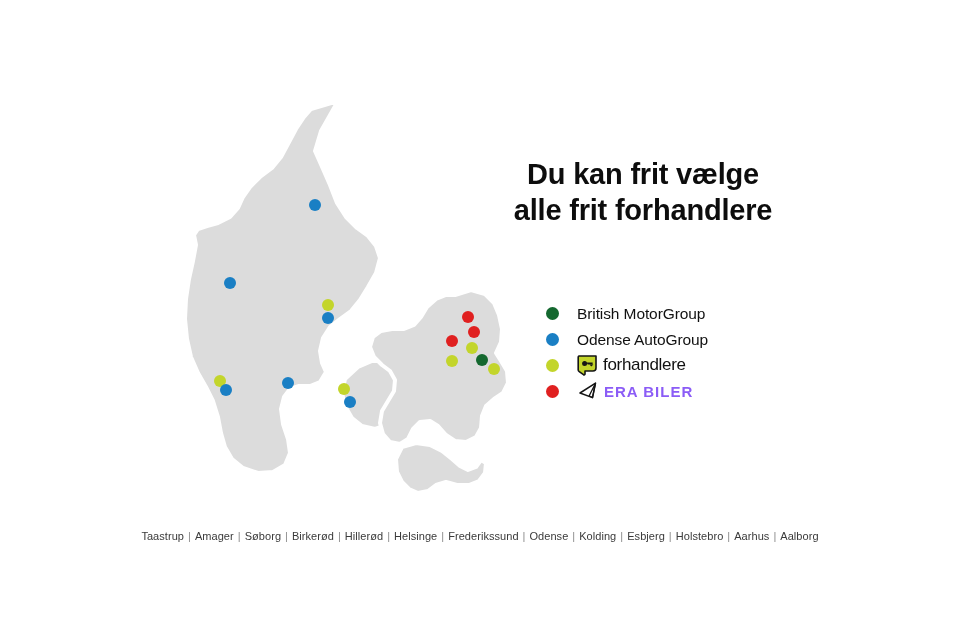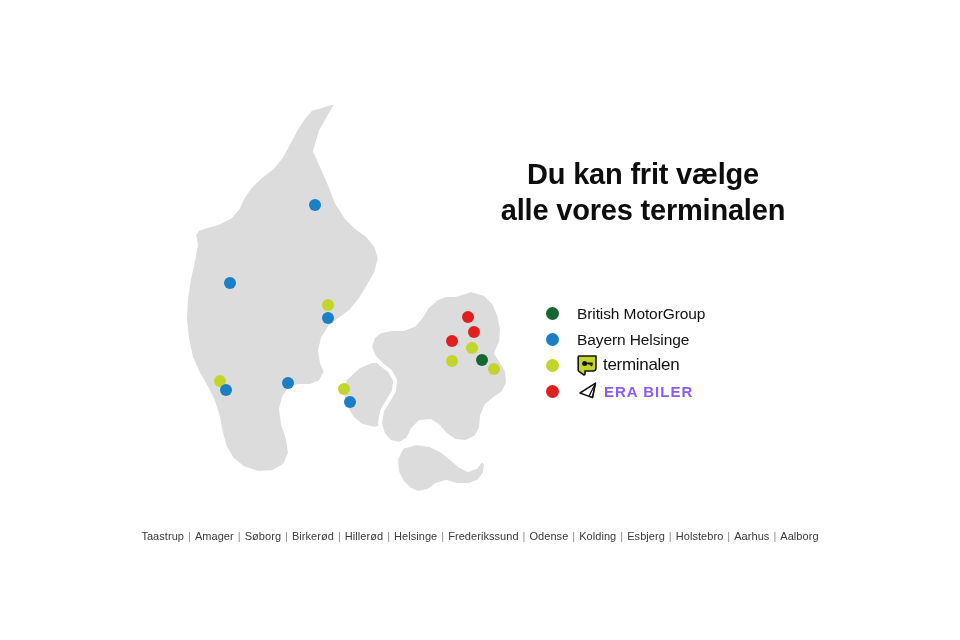--- a/index.html
+++ b/index.html
@@ -196,47 +196,47 @@
           <circle cx="292" cy="253" r="6" fill="#c3d52b"></circle>
           <circle cx="272" cy="266" r="6" fill="#c3d52b"></circle>
           <circle cx="302" cy="265" r="6" fill="#14682f"></circle>
           <circle cx="314" cy="274" r="6" fill="#c3d52b"></circle>
         </g>
     </svg>
   </div>
 
   <div id="headline">
     <span class="hl-line">Du kan frit vælge</span>
-    <span class="hl-line">alle vores terminalen</span>
+    <span class="hl-line">alle frit forhandlere</span>
   </div>
 
   <div id="legend">
 
     <div class="legend-row">
       <span class="legend-dot" style="background:#14682f"></span>
       <span class="legend-label">British MotorGroup</span>
     </div>
 
     <div class="legend-row">
       <span class="legend-dot" style="background:#1a7fc4"></span>
-      <span class="legend-label">Bayern Helsinge</span>
+      <span class="legend-label">Odense AutoGroup</span>
     </div>
 
     <div class="legend-row">
       <span class="legend-dot" style="background:#c3d52b"></span>
       <span class="legend-brand">
         <span class="term-badge">
           <svg viewBox="0 0 21 21" width="21" height="21" xmlns="http://www.w3.org/2000/svg">
             <path d="M2 1 H19 V13 A3 3 0 0 1 16 16 H8 L8 19 A1 1 0 0 1 6.5 19.7 L2.2 16.6 A2 2 0 0 1 1.2 15 V2.2 A1.2 1.2 0 0 1 2 1 Z" fill="#c3d52b" stroke="#151515" stroke-width="1.6" stroke-linejoin="round"></path>
             <circle cx="7.6" cy="8.4" r="2.5" fill="#151515"></circle>
             <path d="M9.6 7.4 H15.6 L15.6 9.6 H10.6 Z" fill="#151515"></path>
             <path d="M12.6 9.6 L16.4 9.6 L14.2 11.6 Z" fill="#151515"></path>
           </svg>
         </span>
-        <span class="term-word">terminalen</span>
+        <span class="term-word">forhandlere</span>
       </span>
     </div>
 
     <div class="legend-row">
       <span class="legend-dot" style="background:#e02020"></span>
       <span class="legend-brand">
         <span class="era-mark">
           <svg viewBox="0 0 22 18" width="22" height="18" xmlns="http://www.w3.org/2000/svg">
             <path d="M18.5 1.2 L3.0 11.0 L15.5 15.6 Z" fill="none" stroke="#151515" stroke-width="1.5" stroke-linejoin="round"></path>
             <path d="M18.5 1.2 L12.2 13.8 L15.5 15.6 Z" fill="none" stroke="#151515" stroke-width="1.3" stroke-linejoin="round"></path>

